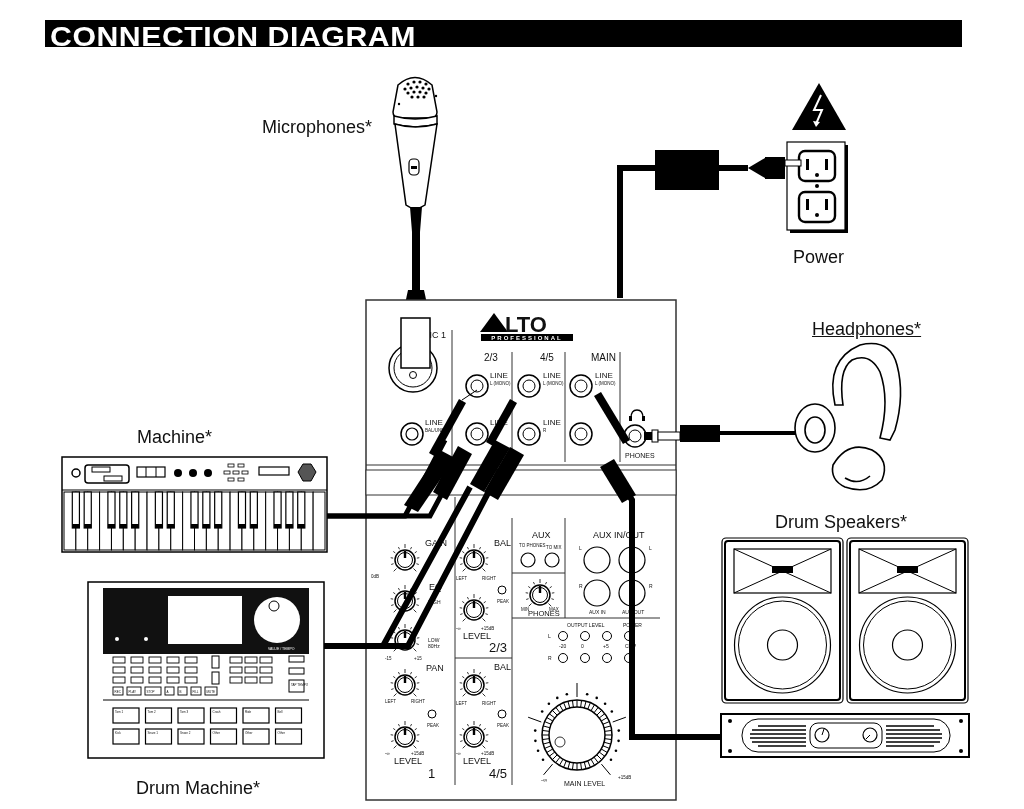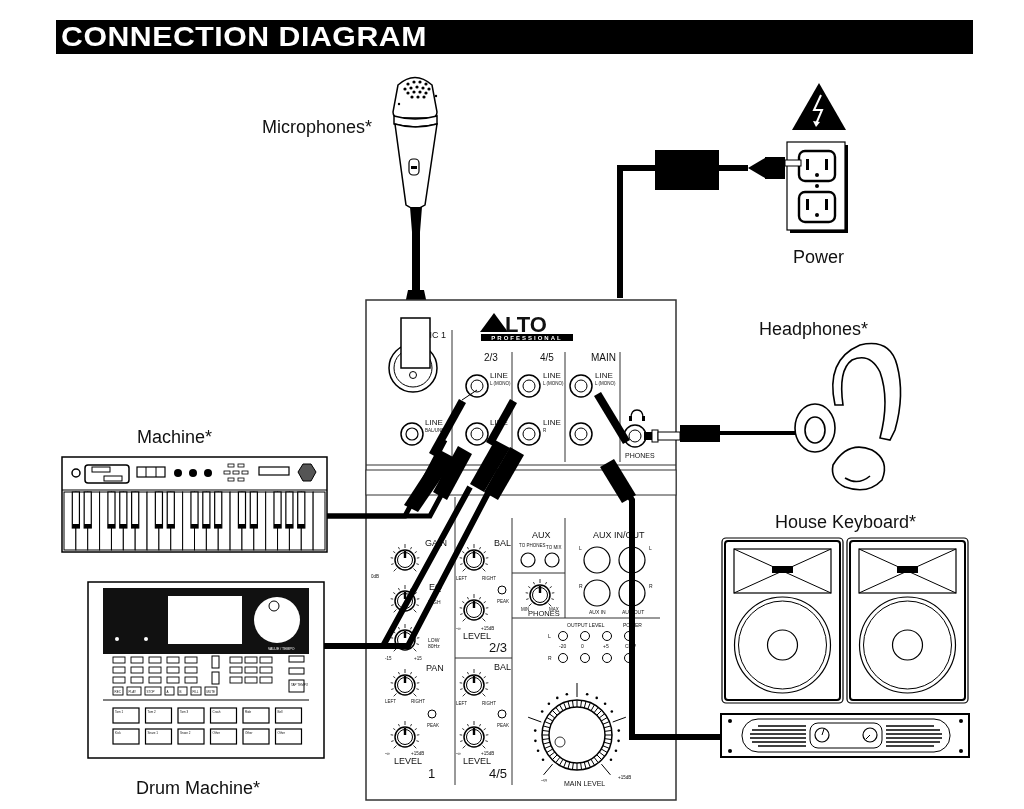--- a/index.html
+++ b/index.html
@@ -1,34 +1,34 @@
 <!DOCTYPE html>
 <html><head>
 <meta charset="utf-8">
 <style>
   html, body { margin:0; padding:0; background:#ffffff; }
   body { width:1024px; height:809px; position:relative; overflow:hidden; font-family:"Liberation Sans", sans-serif; }
-  .title-bar { position:absolute; left:56px; top:20px; width:917px; height:34px; background:#000; }
+  .title-bar { position:absolute; left:45px; top:20px; width:917px; height:27px; background:#000; }
   .title-bar span { position:absolute; left:5px; top:1px; color:#fff; font-family:"Liberation Sans", sans-serif; font-weight:bold; font-size:28px; letter-spacing:0.5px; transform:scaleX(1.08); transform-origin:left center; display:inline-block; }
   .lbl { position:absolute; font-family:"Liberation Sans", sans-serif; font-size:18px; color:#111; white-space:nowrap; }
   svg#diagram { position:absolute; left:0; top:0; }
   svg text { font-family:"Liberation Sans", sans-serif; fill:#111; }
 </style>
 </head>
 <body>
 
 <div class="title-bar">
   <span>CONNECTION DIAGRAM</span>
 </div>
 
 <div class="lbl" style="left:262px; top:117px;">Microphones*</div>
 <div class="lbl" style="left:793px; top:247px;">Power</div>
-<div class="lbl" style="left:759px; top:319px;">Headphones*</div>
+<div class="lbl" style="left:812px; top:319px;text-decoration:underline;">Headphones*</div>
 <div class="lbl" style="left:137px; top:427px;">Machine*</div>
-<div class="lbl" style="left:775px; top:512px;">House Keyboard*</div>
+<div class="lbl" style="left:775px; top:512px;">Drum Speakers*</div>
 <div class="lbl" style="left:136px; top:778px;">Drum Machine*</div>
 
 <svg id="diagram" width="1024" height="809" viewBox="0 0 1024 809" xmlns="http://www.w3.org/2000/svg">
 
   <g>
     <polygon points="819,83 792,130 846,130" fill="#000"></polygon>
     <polyline points="821,95 814,110 822,110 816,124" fill="none" stroke="#fff" stroke-width="2"></polyline>
     <polygon points="813,121 816,127 820,122" fill="#fff"></polygon>
   </g>
   <g>

